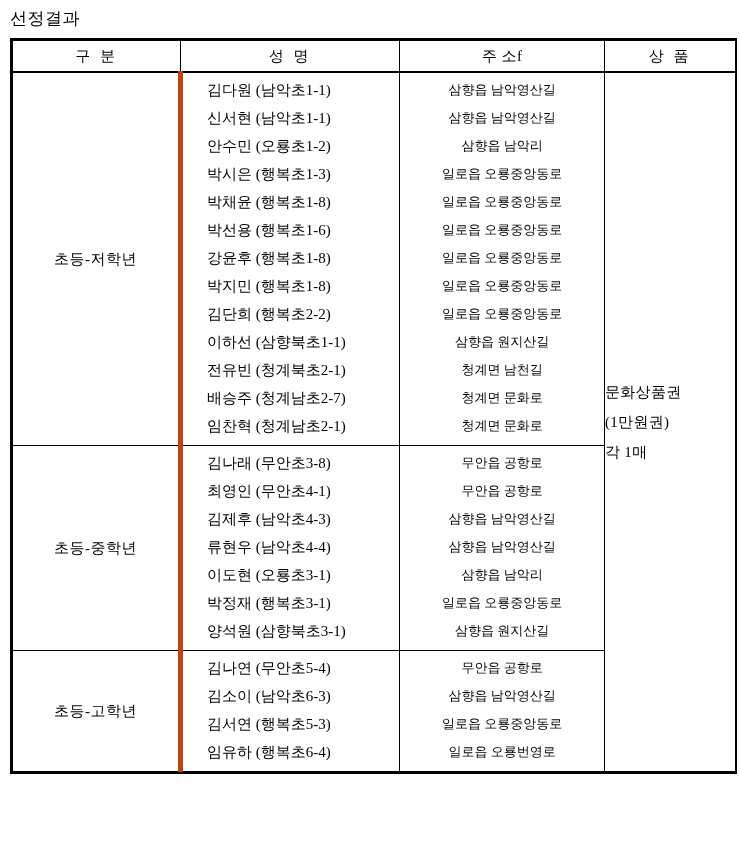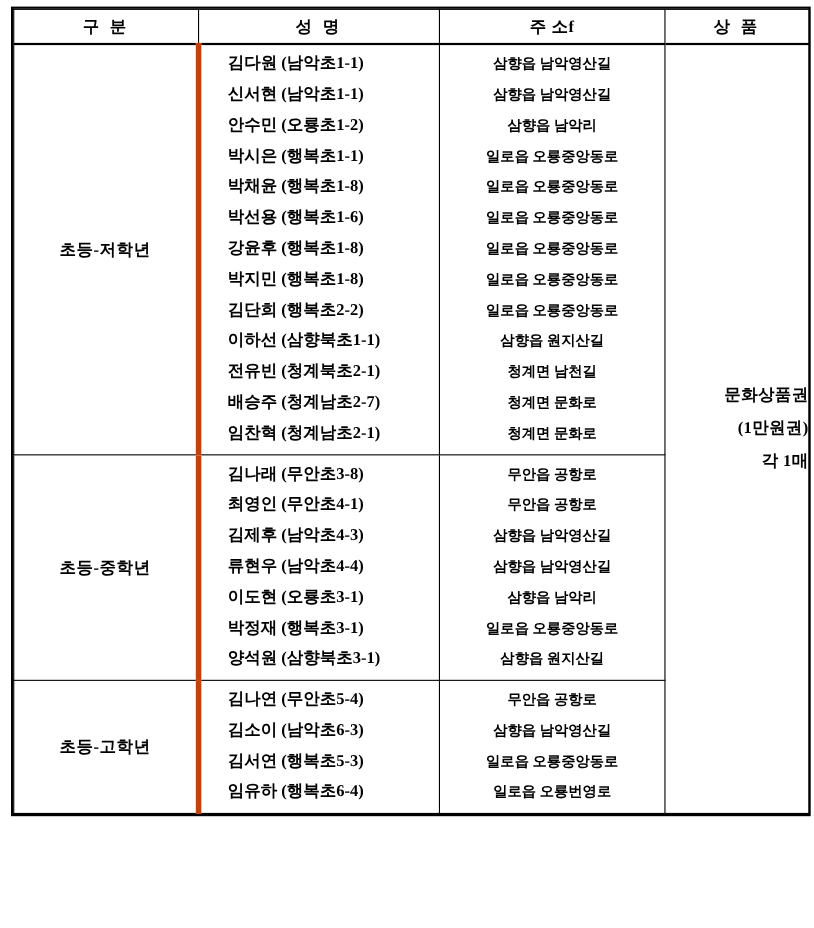--- a/index.html
+++ b/index.html
@@ -45,21 +45,21 @@
     margin-left: 2px;
     box-sizing: content-box;
   }
   table.result-table {
     margin-left: 0;
   }
 
   th, td {
     border: 1px solid #000;
     padding: 0;
-    font-weight: bold;
+    font-weight: normal;
     font-size: 15px;
     vertical-align: middle;
     text-align: center;
   }
   thead th {
     height: 30px;
     font-size: 15px;
     letter-spacing: 3px;
     border-bottom: 2px solid #000;
   }
@@ -86,37 +86,38 @@
   .addr-line {
     font-size: 13px;
     line-height: 28px;
     white-space: nowrap;
     text-align: center;
   }
   td.prize-cell {
     font-size: 15px;
     line-height: 30px;
     vertical-align: middle;
-    text-align: right;
+    text-align: left;
     letter-spacing: 0.3px;
   }
   .prize-line { white-space: nowrap; }
   
   tr.group-row > td {
     border-top: 1px solid #000;
     border-bottom: 1px solid #000;
   }
   tr.group-row.first > td {
     border-top: none;
   }
 </style>
 </head>
 <body>
 
 <div class="page">
+  <div class="doc-title">선정결과</div>
 
   <div class="table-wrap">
     <table class="result-table">
       <colgroup>
         <col class="c1">
           <col class="c2">
           <col class="c3">
           <col class="c4">
       </colgroup>
       <thead>
@@ -127,21 +128,21 @@
           <th>상 품</th>
         </tr>
       </thead>
       <tbody id="table-body">
           <tr class="group-row first">
             <td class="group-cell">초등-저학년</td>
             <td class="names-cell">
               <div class="name-line">김다원 (남악초1-1)</div>
               <div class="name-line">신서현 (남악초1-1)</div>
               <div class="name-line">안수민 (오룡초1-2)</div>
-              <div class="name-line">박시은 (행복초1-1)</div>
+              <div class="name-line">박시은 (행복초1-3)</div>
               <div class="name-line">박채윤 (행복초1-8)</div>
               <div class="name-line">박선용 (행복초1-6)</div>
               <div class="name-line">강윤후 (행복초1-8)</div>
               <div class="name-line">박지민 (행복초1-8)</div>
               <div class="name-line">김단희 (행복초2-2)</div>
               <div class="name-line">이하선 (삼향북초1-1)</div>
               <div class="name-line">전유빈 (청계북초2-1)</div>
               <div class="name-line">배승주 (청계남초2-7)</div>
               <div class="name-line">임찬혁 (청계남초2-1)</div>
             </td>

